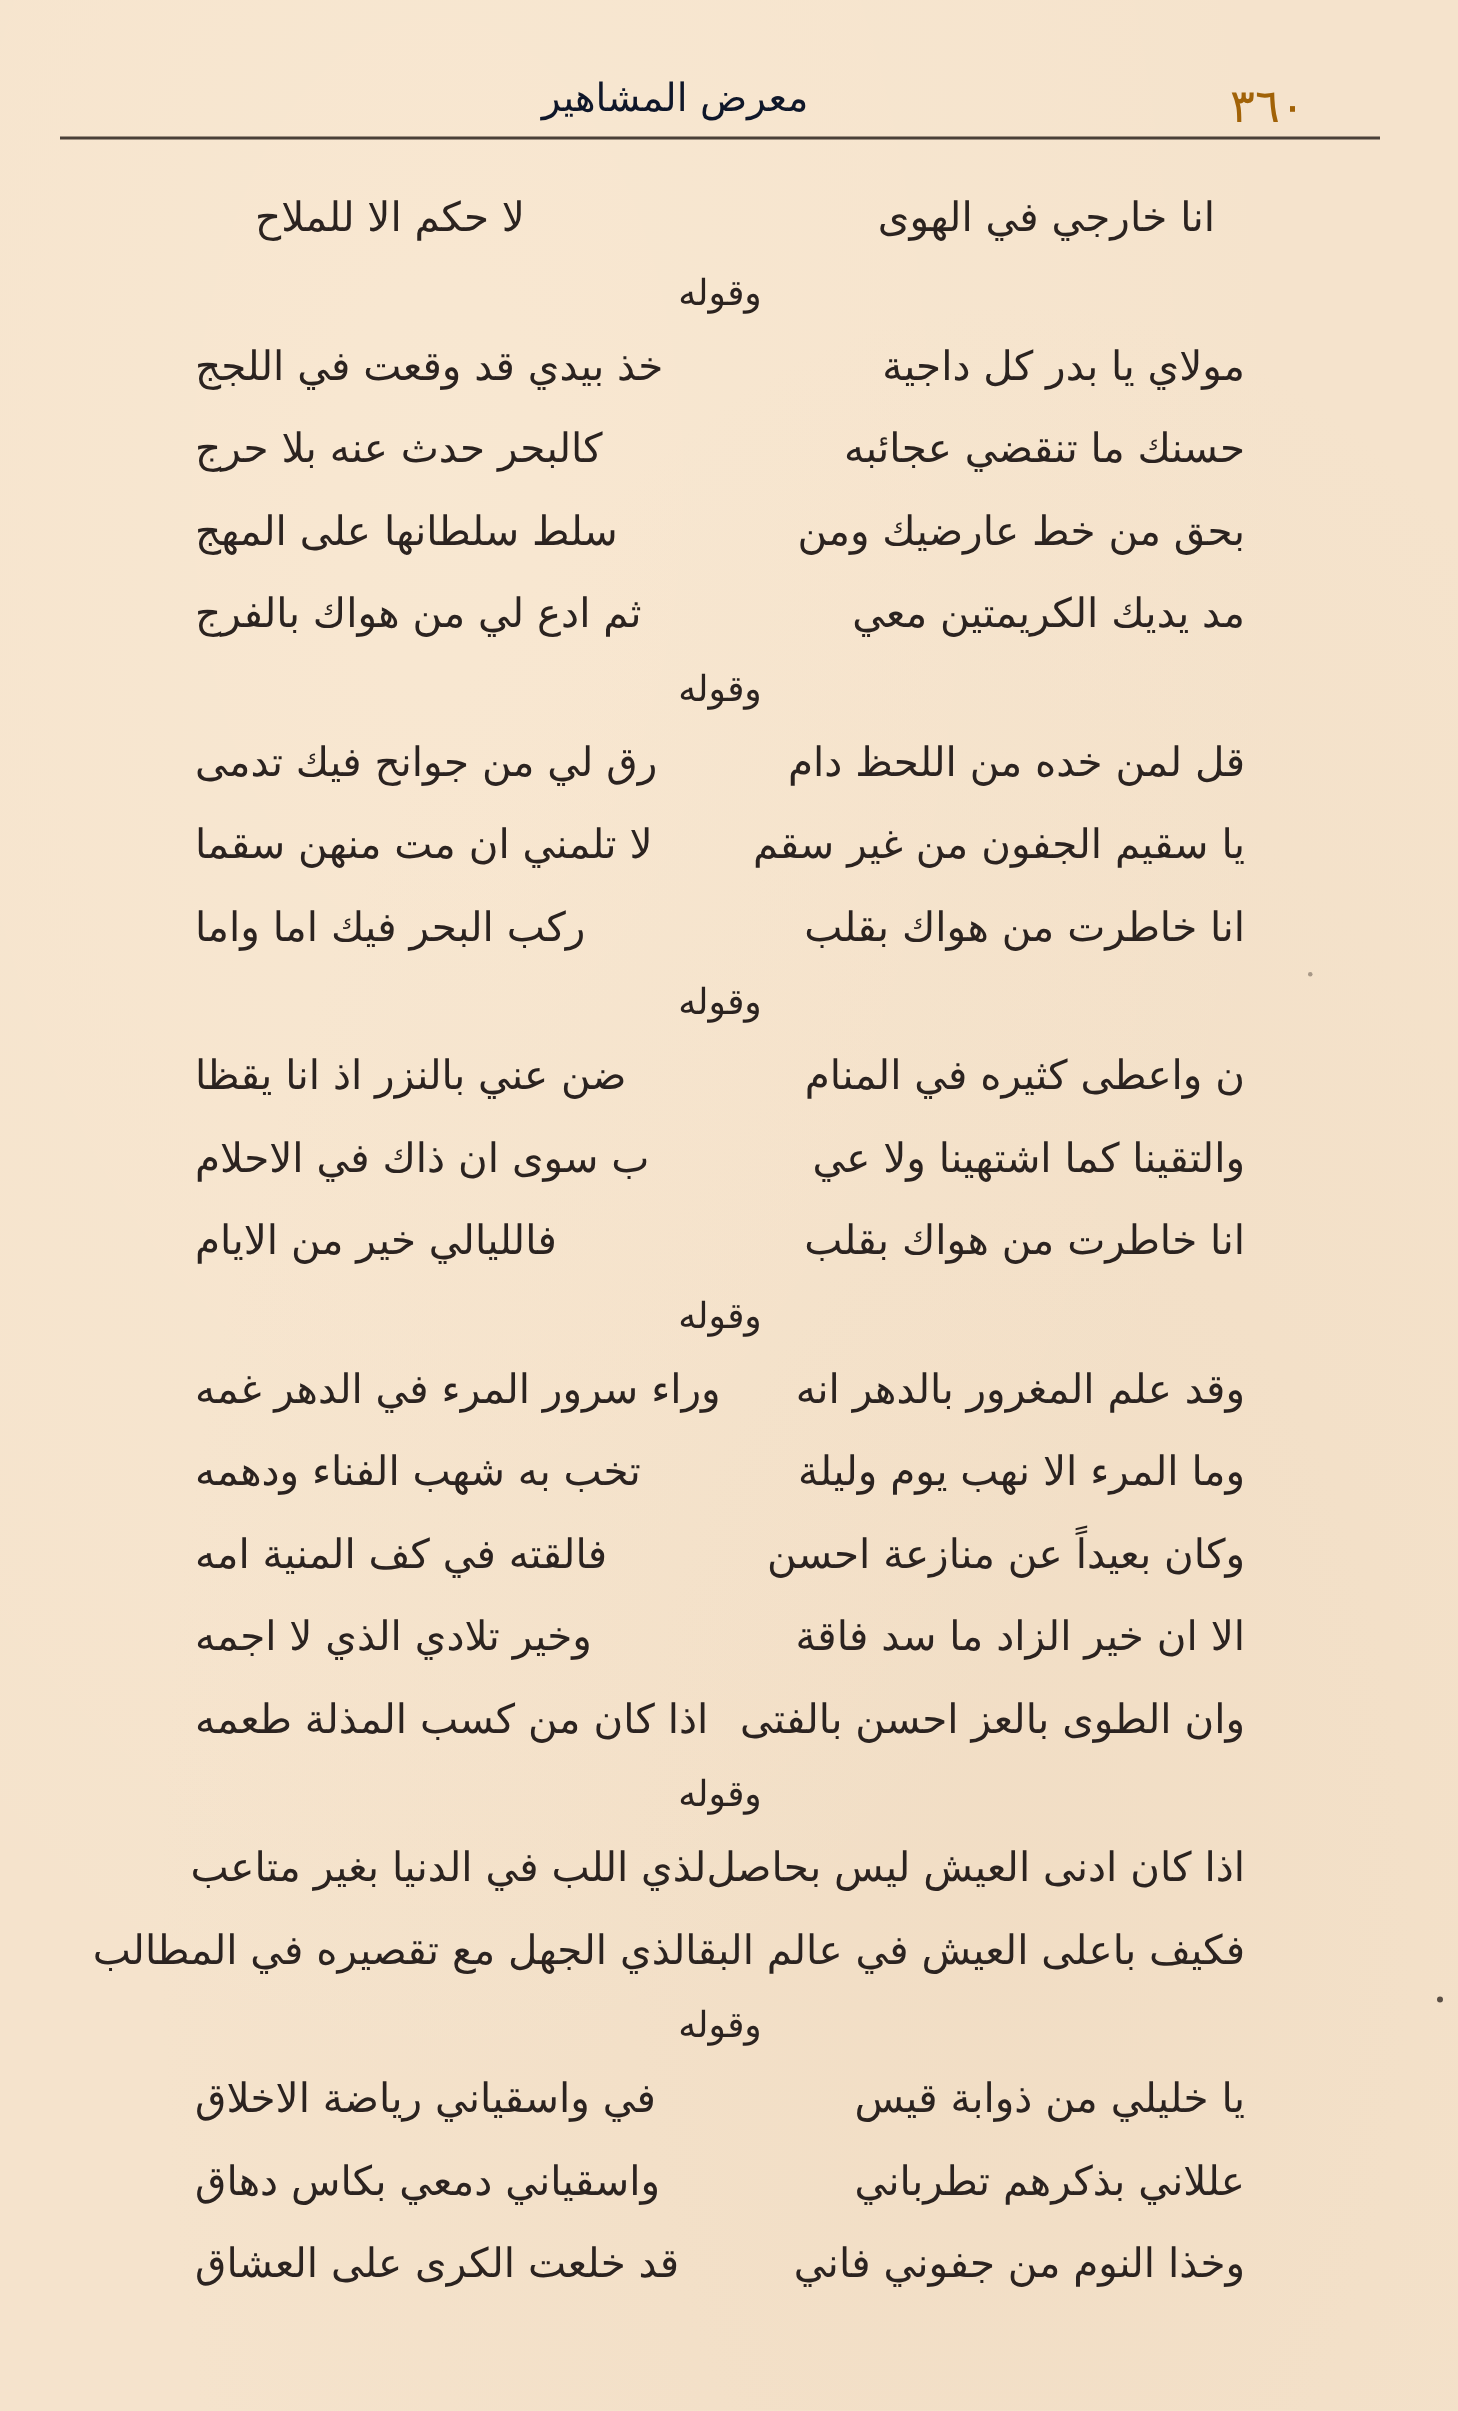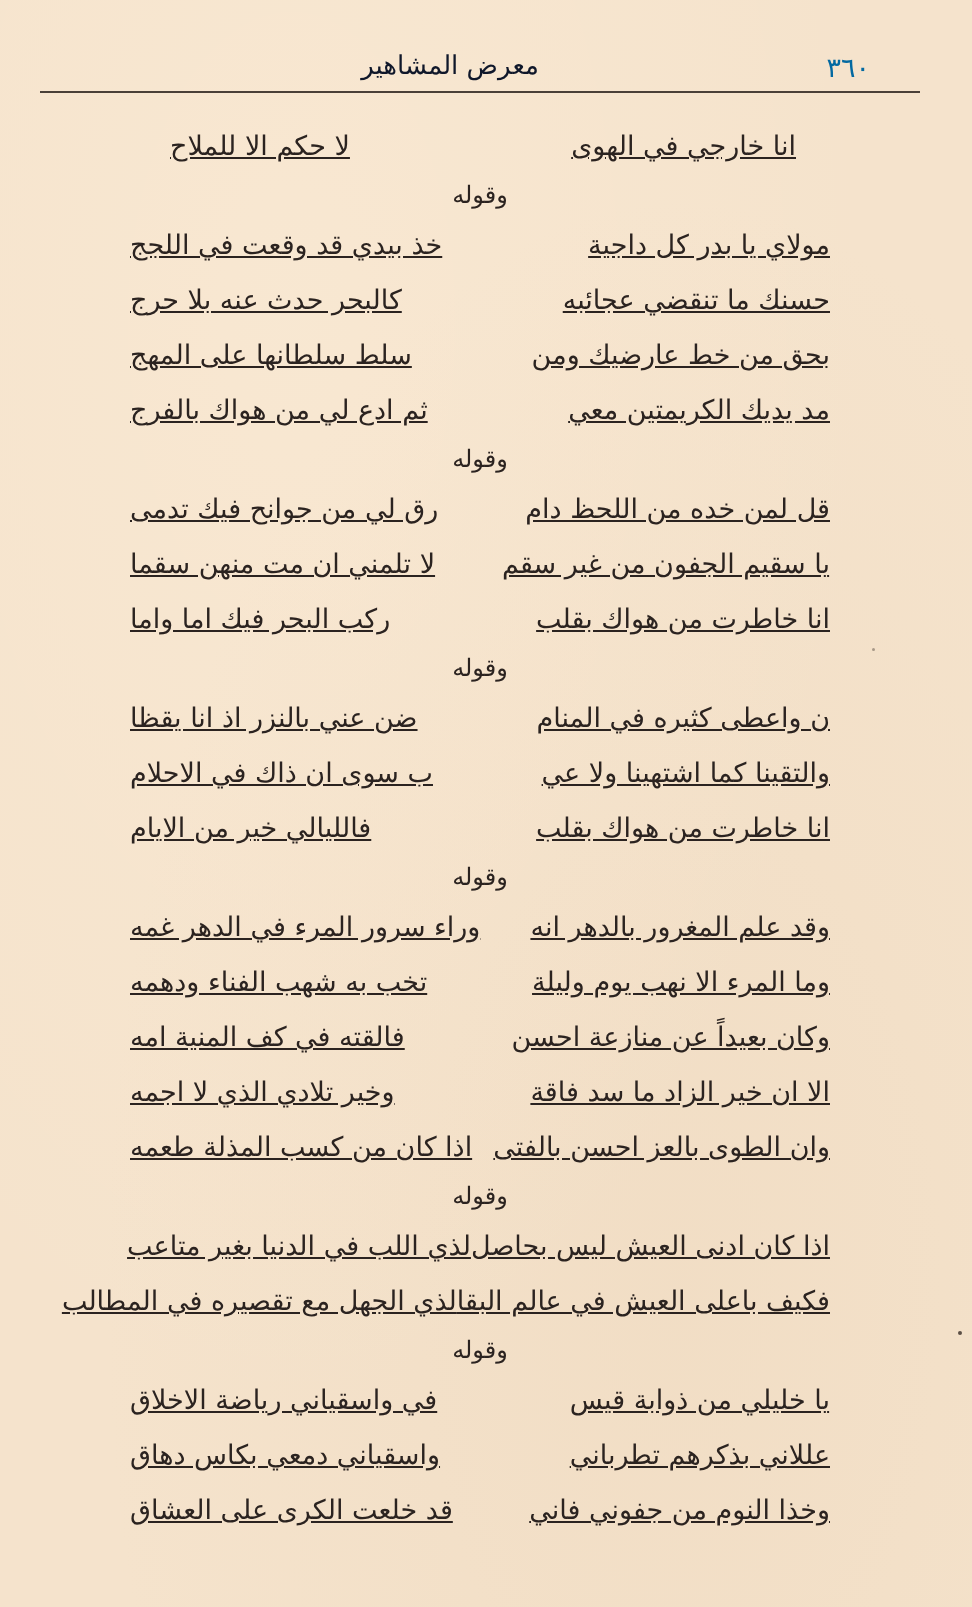--- a/index.html
+++ b/index.html
@@ -27,23 +27,23 @@
       position: absolute;
       top: 44px;
       left: 40px;
       width: 880px;
       height: 46px;
     }
     .page-number {
       position: absolute;
       right: 50px;
       top: 8px;
-      font-size: 27px;
+      font-size: 31px;
       letter-spacing: 1px;
-      color: #0369a1;
+      color: #a16207;
     }
     .running-title {
       position: absolute;
       left: 0; right: 0;
       top: 6px;
       text-align: center;
       font-size: 26px;
       color: #0f172a;
       padding-right: 60px;
     }
@@ -65,32 +65,31 @@
       display: flex;
       flex-direction: row;
       justify-content: space-between;
       height: 55px;
       line-height: 55px;
       font-size: 27px;
       white-space: nowrap;
     }
     .hemistich {
       display: block;
-      text-decoration: underline;
     }
     .verse .first { text-align: right; }
     .verse .second { text-align: left; }
     .heading {
       text-align: center;
       font-size: 24px;
       height: 44px;
       line-height: 44px;
     }
     .single .first {
-      margin-right: 34px;
+      margin-right: 20px;
     }
     .single .second {
       margin-left: 40px;
     }
     .speck {
       position: absolute;
       width: 4px; height: 4px;
       border-radius: 50%;
       background: #5b4f45;
     }

